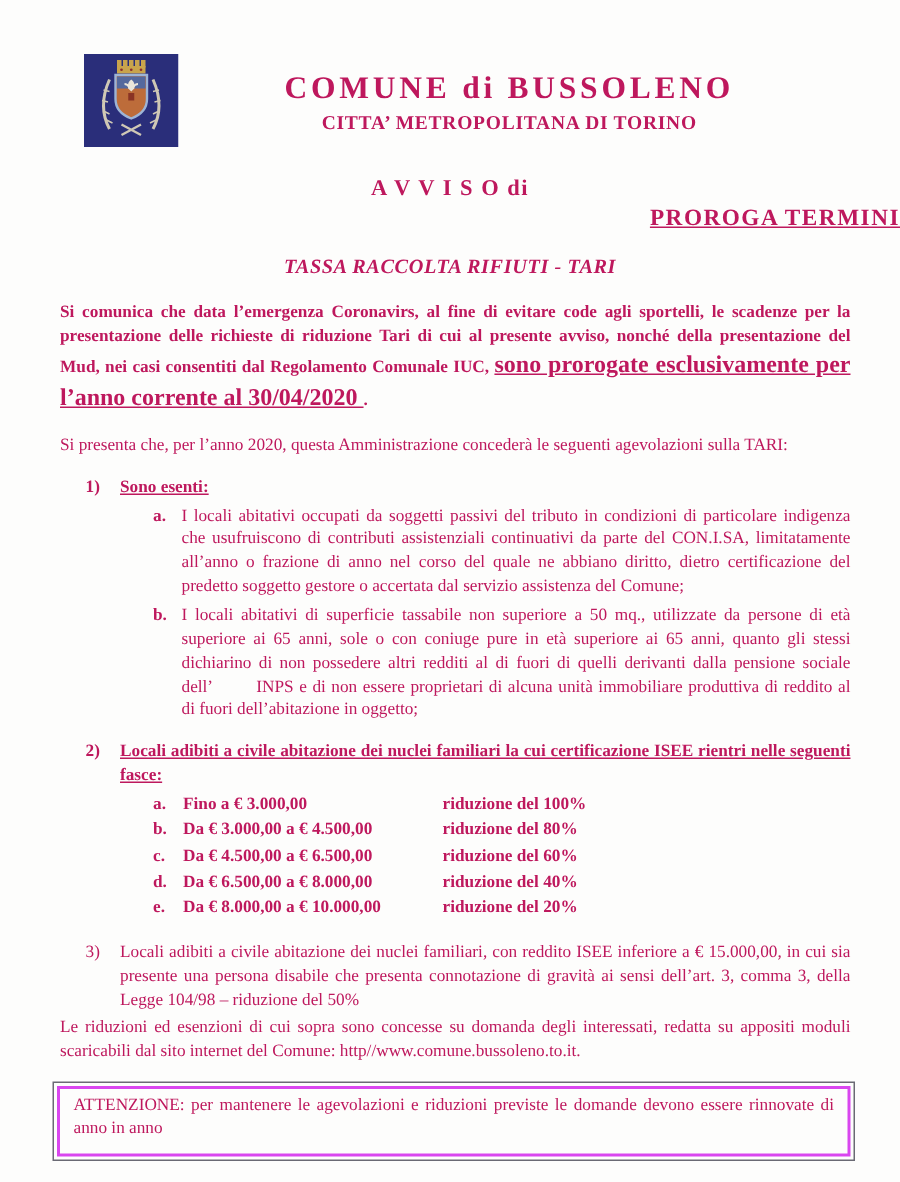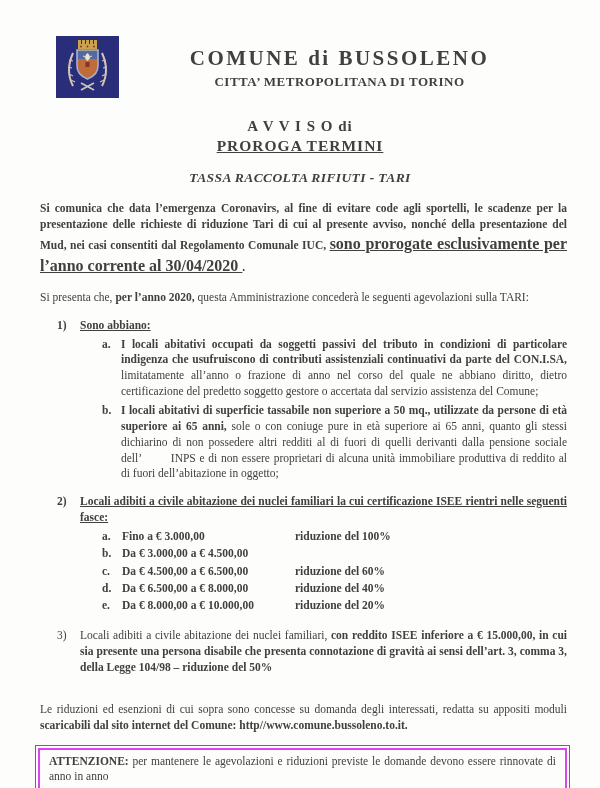--- a/index.html
+++ b/index.html
@@ -3,21 +3,21 @@
 <meta charset="utf-8">
 <style>
   html, body { margin: 0; padding: 0; background: #e8e8e8; }
   .doc {
     position: relative;
     width: 600px;
     height: 788px;
     margin: 0 auto;
     background: #fdfdfc;
     font-family: "Liberation Serif", "DejaVu Serif", serif;
-    color: #404040;
+    color: #be185d;
     box-sizing: border-box;
     overflow: hidden;
   }
   
   .header-row {
     display: flex;
     align-items: flex-start;
     padding: 36px 40px 0 56px;
   }
   .emblem { width: 63px; height: 62px; flex: 0 0 auto; display: block; }
@@ -31,31 +31,31 @@
   .subtitle {
     font-size: 13px;
     font-weight: bold;
     letter-spacing: 0.5px;
     margin-top: 3px;
   }
   .avviso-block { text-align: center; margin-top: 20px; }
   .avviso-line1 { font-size: 15px; font-weight: bold; letter-spacing: 1px; text-align: center; }
   .avviso-line2 {
     font-size: 15.5px; font-weight: bold; letter-spacing: 1px;
-    text-decoration: underline; margin-top: 2px;
+    text-decoration: underline; margin-top: 2px; text-align: right;
   }
   .tassa-line { text-align: center; margin-top: 15px; font-size: 13.5px; font-weight: bold; letter-spacing: 0.4px; font-style: italic; }
 
   
   .content { padding: 0 33px 16px 40px; font-size: 11.5px; line-height: 1.38; }
   .para { text-align: justify; }
   .intro { margin-top: 15px; font-weight: bold; }
   .intro-highlight { font-size: 16px; text-decoration: underline; }
   .ricorda { margin-top: 13px; }
-  b, .bold { font-weight: bold; }
+  b, .bold { font-weight: normal; }
 
   .num-row { display: flex; margin-left: 17px; margin-top: 12px; }
   .num-label { width: 23px; flex: 0 0 auto; font-weight: bold; }
   .num-body { flex: 1; text-align: justify; }
   .heading-underline { font-weight: bold; text-decoration: underline; }
 
   .sub-row { display: flex; margin-left: 62px; margin-top: 3px; }
   .sub-letter { width: 19px; flex: 0 0 auto; font-weight: bold; }
   .sub-body { flex: 1; text-align: justify; }
 
@@ -133,21 +133,21 @@
   <div class="tassa-line">TASSA RACCOLTA RIFIUTI - TARI</div>
 
   <div class="content">
 
     <p class="para intro" style="margin:15px 0 0 0;"><span>Si comunica che data l’emergenza Coronavirs, al fine di evitare code agli sportelli,  le scadenze per la presentazione delle richieste di riduzione Tari di cui al presente avviso, nonché della presentazione del Mud, nei casi consentiti dal Regolamento Comunale  IUC, </span><span class="intro-highlight">sono prorogate esclusivamente per l’anno corrente al 30/04/2020 </span><span> .</span></p>
 
     <p class="para ricorda" style="margin:13px 0 0 0;"><span>Si presenta che, </span><span class="bold">per l’anno 2020,</span><span>  questa Amministrazione concederà le seguenti agevolazioni sulla TARI:</span></p>
 
     <div class="num-row">
       <span class="num-label">1)</span>
-      <span class="num-body"><span class="heading-underline">Sono abbiano:</span></span>
+      <span class="num-body"><span class="heading-underline">Sono esenti:</span></span>
     </div>
     <div class="sub-row">
       <span class="sub-letter">a.</span>
       <span class="sub-body"><span class="bold">I locali abitativi occupati da soggetti passivi del tributo in condizioni di particolare indigenza che usufruiscono di contributi assistenziali continuativi da parte del CON.I.SA,</span><span> limitatamente all’anno o frazione di anno nel corso del quale ne abbiano diritto, dietro certificazione del predetto soggetto gestore o accertata dal servizio assistenza del Comune;</span></span>
     </div>
     <div class="sub-row">
       <span class="sub-letter">b.</span>
       <span class="sub-body"><span class="bold">I locali abitativi di superficie tassabile non superiore a 50 mq., utilizzate da persone di età superiore ai 65 anni,</span><span> sole o con coniuge pure in età superiore ai 65 anni, quanto gli stessi dichiarino di non possedere altri redditi al di fuori di quelli derivanti dalla pensione sociale dell’   INPS e di non essere proprietari di alcuna unità immobiliare produttiva di reddito al di fuori dell’abitazione in oggetto;</span></span>
     </div>
 
@@ -157,20 +157,21 @@
     </div>
     <div class="isee-rows">
       <div class="isee-row">
         <span class="isee-letter">a.</span>
         <span class="isee-range">Fino a € 3.000,00</span>
         <span class="isee-reduction">riduzione del 100%</span>
       </div>
       <div class="isee-row">
         <span class="isee-letter">b.</span>
         <span class="isee-range">Da € 3.000,00 a € 4.500,00</span>
+        <span class="isee-reduction">riduzione del 80%</span>
       </div>
       <div class="isee-row">
         <span class="isee-letter">c.</span>
         <span class="isee-range">Da € 4.500,00 a € 6.500,00</span>
         <span class="isee-reduction">riduzione del 60%</span>
       </div>
       <div class="isee-row">
         <span class="isee-letter">d.</span>
         <span class="isee-range">Da € 6.500,00 a € 8.000,00</span>
         <span class="isee-reduction">riduzione del 40%</span>
@@ -180,20 +181,20 @@
         <span class="isee-range">Da € 8.000,00 a € 10.000,00</span>
         <span class="isee-reduction">riduzione del 20%</span>
       </div>
     </div>
 
     <div class="num-row" style="margin-top:14px;">
       <span class="num-label" style="font-weight:normal;">3)</span>
       <span class="num-body"><span>Locali adibiti a civile abitazione dei nuclei familiari, </span><span class="bold">con reddito ISEE inferiore a € 15.000,00, in cui sia presente una persona disabile che presenta connotazione di gravità ai sensi dell’art. 3, comma 3, della Legge 104/98 – riduzione del 50%</span></span>
     </div>
 
-    <p class="para footer-par" style="margin:26px 0 0 0;"><span>Le riduzioni ed esenzioni di cui sopra sono concesse su domanda degli interessati, redatta su appositi moduli </span><span class="bold">scaricabili dal sito internet del Comune: http//www.comune.bussoleno.to.it.</span></p>
+    <p class="para footer-par" style="margin:2px 0 0 0;"><span>Le riduzioni ed esenzioni di cui sopra sono concesse su domanda degli interessati, redatta su appositi moduli </span><span class="bold">scaricabili dal sito internet del Comune: http//www.comune.bussoleno.to.it.</span></p>
 
     <div class="attention-outer">
       <div class="attention-inner"><span class="bold">ATTENZIONE:</span><span> per mantenere le agevolazioni e riduzioni previste le domande devono essere rinnovate di anno in anno</span></div>
     </div>
 
   </div>
 </div>
 
 </body></html>

